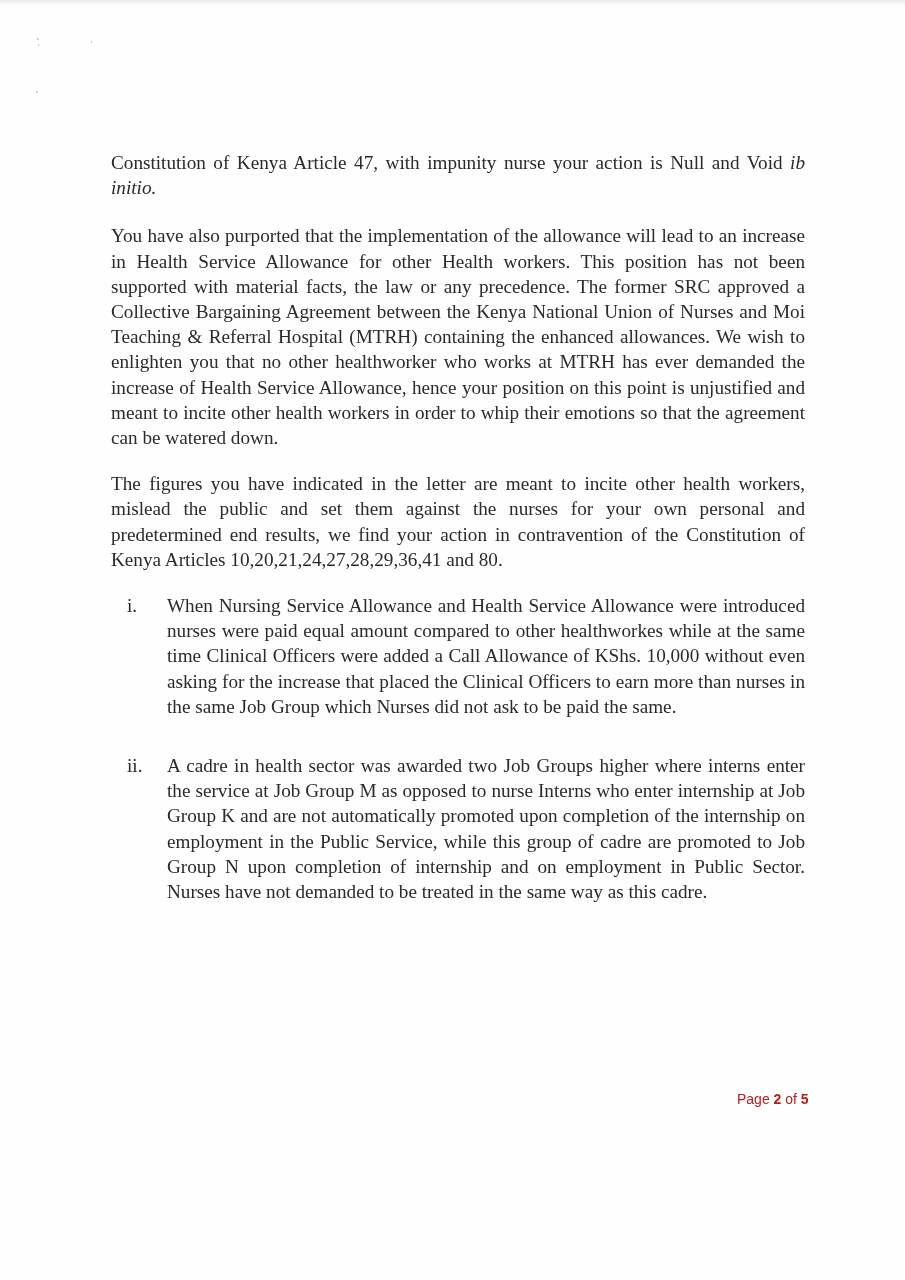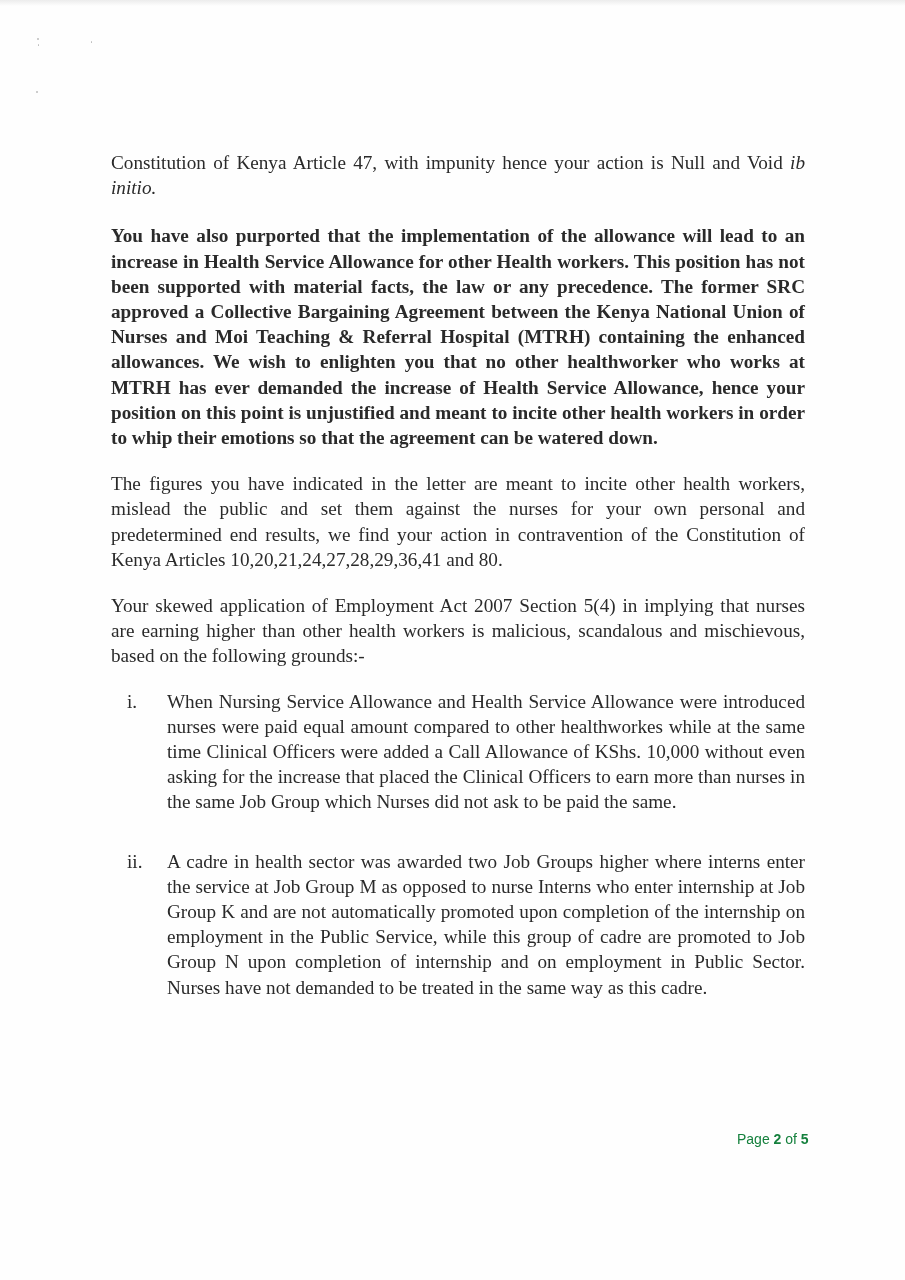--- a/index.html
+++ b/index.html
@@ -39,21 +39,21 @@
       top: 150px;
       width: 694px;
       font-size: 19.2px;
       line-height: 25.2px;
     }
     .para {
       margin: 0;
       text-align: justify;
     }
     .p1 { margin-bottom: 23px; }
-    .p2 { margin-bottom: 21px; font-weight: bold; }
+    .p2 { margin-bottom: 21px; }
     .p3 { margin-bottom: 21px; }
     .p4 { margin-bottom: 20px; }
     .list {
       margin: 0;
       padding: 0;
       list-style: none;
     }
     .list-item {
       display: flex;
       align-items: flex-start;
@@ -66,45 +66,44 @@
       box-sizing: border-box;
     }
     .item-text {
       flex: 1;
       text-align: justify;
     }
     em { font-style: italic; }
     .footer {
       position: absolute;
       left: 737px;
-      top: 1131px;
+      top: 1091px;
       font-family: "Liberation Sans", "DejaVu Sans", sans-serif;
       font-size: 14px;
-      color: #15803d;
+      color: #b91c1c;
     }
     .footer b { font-weight: bold; }
   </style>
 </head>
 <body>
 
 <div class="page">
   <div class="top-edge"></div>
   <div class="speck" style="left:37px;top:38px;"></div>
   <div class="speck" style="left:38px;top:44px;width:1px;"></div>
   <div class="speck" style="left:91px;top:41px;width:1px;"></div>
   <div class="speck" style="left:36px;top:91px;"></div>
 
   <div class="body-text">
-    <p class="para p1"><span>Constitution of Kenya Article 47, with impunity hence your action is Null and Void </span><em>ib initio.</em></p>
+    <p class="para p1"><span>Constitution of Kenya Article 47, with impunity nurse your action is Null and Void </span><em>ib initio.</em></p>
 
     <p class="para p2">You have also purported that the implementation of the allowance will lead to an increase in Health Service Allowance for other Health workers. This position has not been supported with material facts, the law or any precedence. The former SRC approved a Collective Bargaining Agreement between the Kenya National Union of Nurses and Moi Teaching &amp; Referral Hospital (MTRH) containing the enhanced allowances. We wish to enlighten you that no other healthworker who works at MTRH has ever demanded the increase of Health Service Allowance, hence your position on this point is unjustified and meant to incite other health workers in order to whip their emotions so that the agreement can be watered down.</p>
 
     <p class="para p3">The figures you have indicated in the letter are meant to incite other health workers, mislead the public and set them against the nurses for your own personal and predetermined end results, we find your action in contravention of the Constitution of Kenya Articles 10,20,21,24,27,28,29,36,41 and 80.</p>
 
-    <p class="para p4">Your skewed application of Employment Act 2007 Section 5(4) in implying that nurses are earning higher than other health workers is malicious, scandalous and mischievous, based on the following grounds:-</p>
 
     <ol class="list">
       <li class="list-item">
         <span class="marker">i.</span>
         <span class="item-text">When Nursing Service Allowance and Health Service Allowance were introduced nurses were paid equal amount compared to other healthworkes while at the same time Clinical Officers were added a Call Allowance of KShs. 10,000 without even asking for the increase that placed the Clinical Officers to earn more than nurses in the same Job Group which Nurses did not ask to be paid the same.</span>
       </li>
       <li class="list-item">
         <span class="marker">ii.</span>
         <span class="item-text">A cadre in health sector was awarded two Job Groups higher where interns enter the service at Job Group M as opposed to nurse Interns who enter internship at Job Group K and are not automatically promoted upon completion of the internship on employment in the Public Service, while this group of cadre are promoted to Job Group N upon completion of internship and on employment in Public Sector. Nurses have not demanded to be treated in the same way as this cadre.</span>
       </li>

